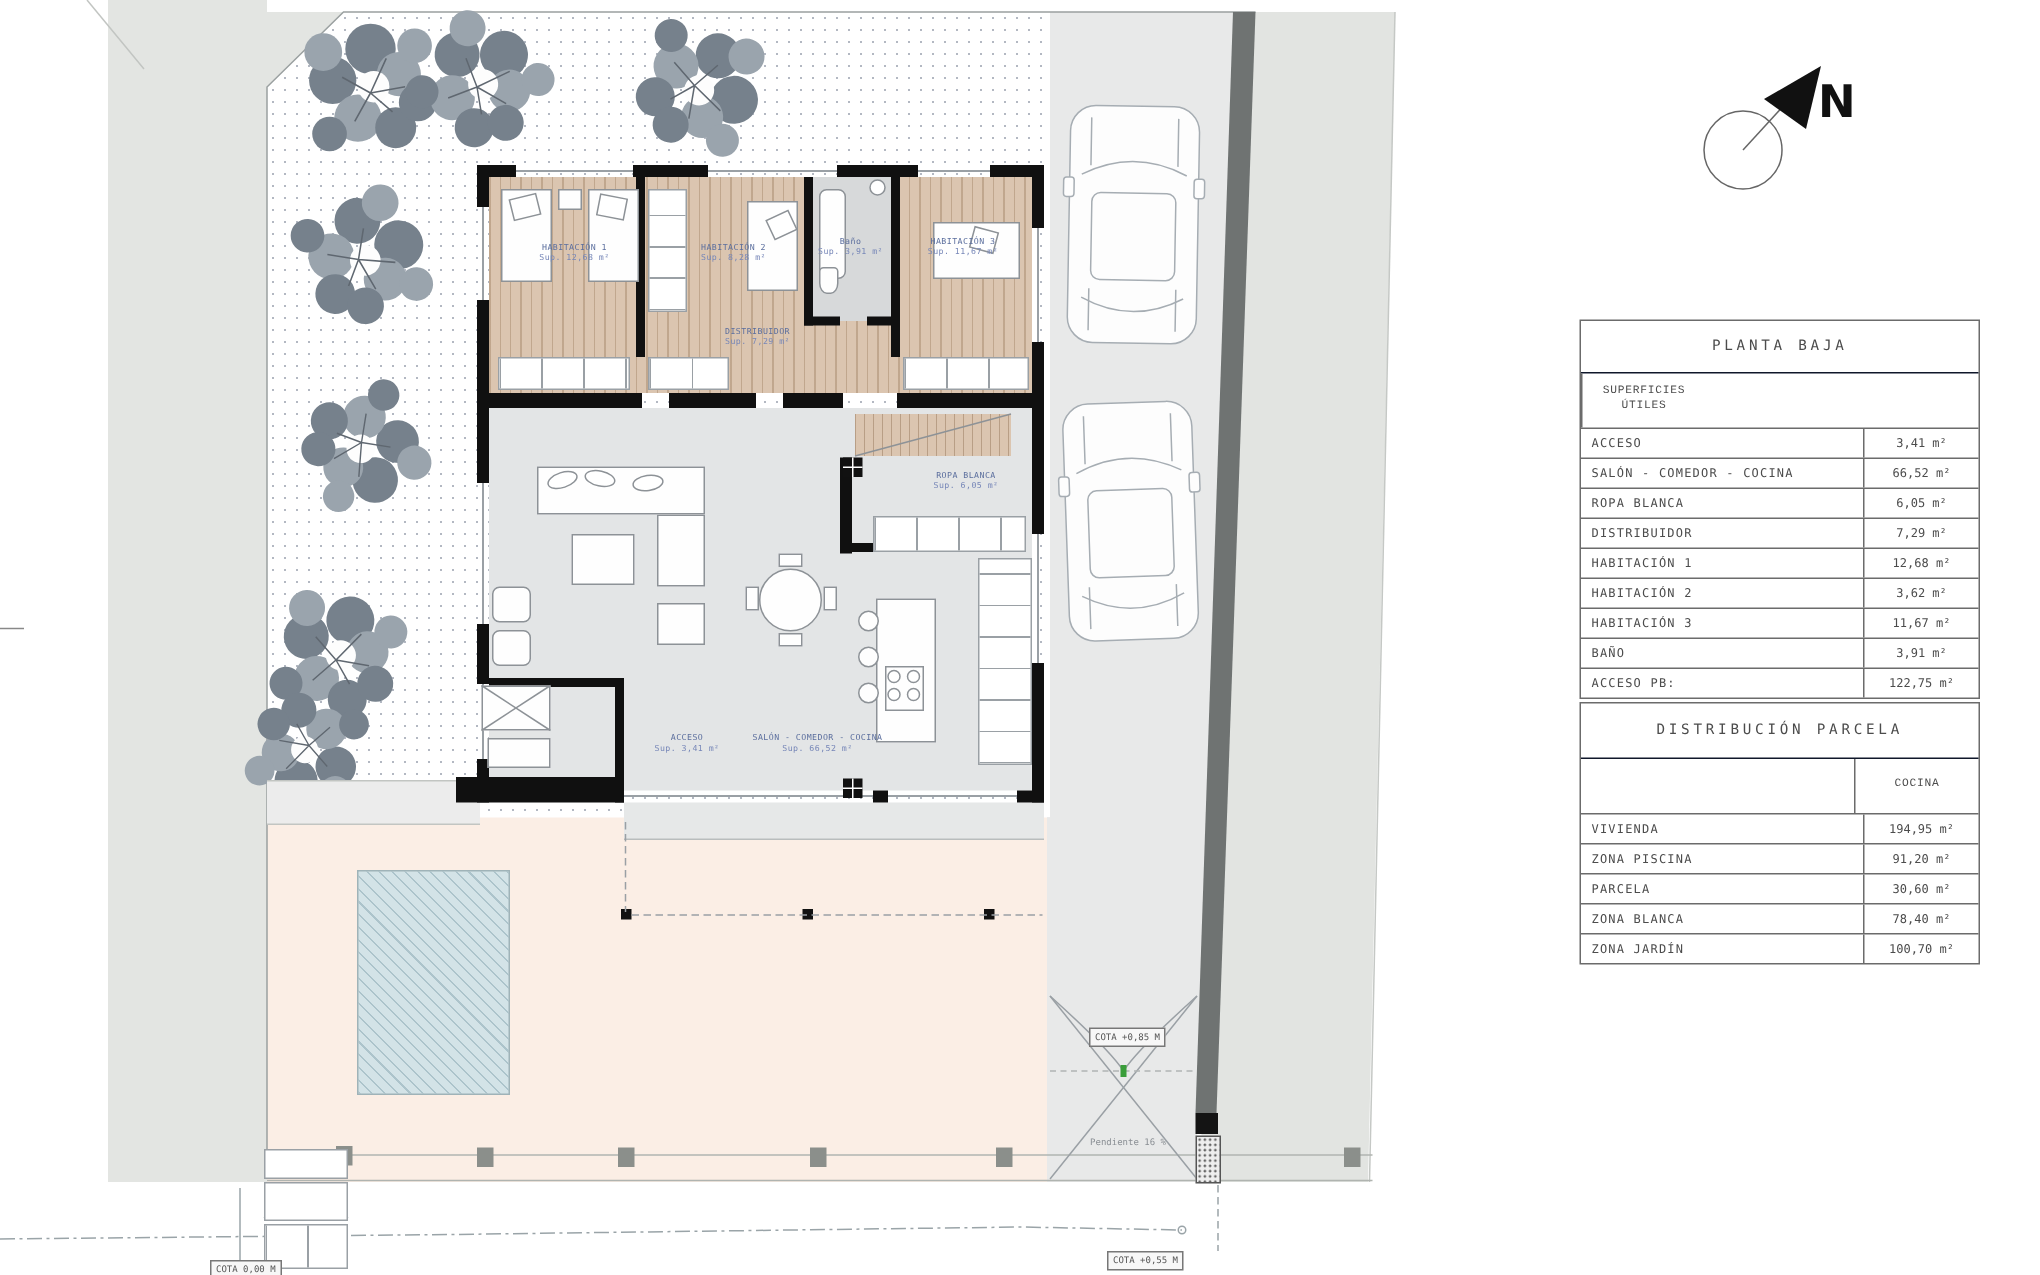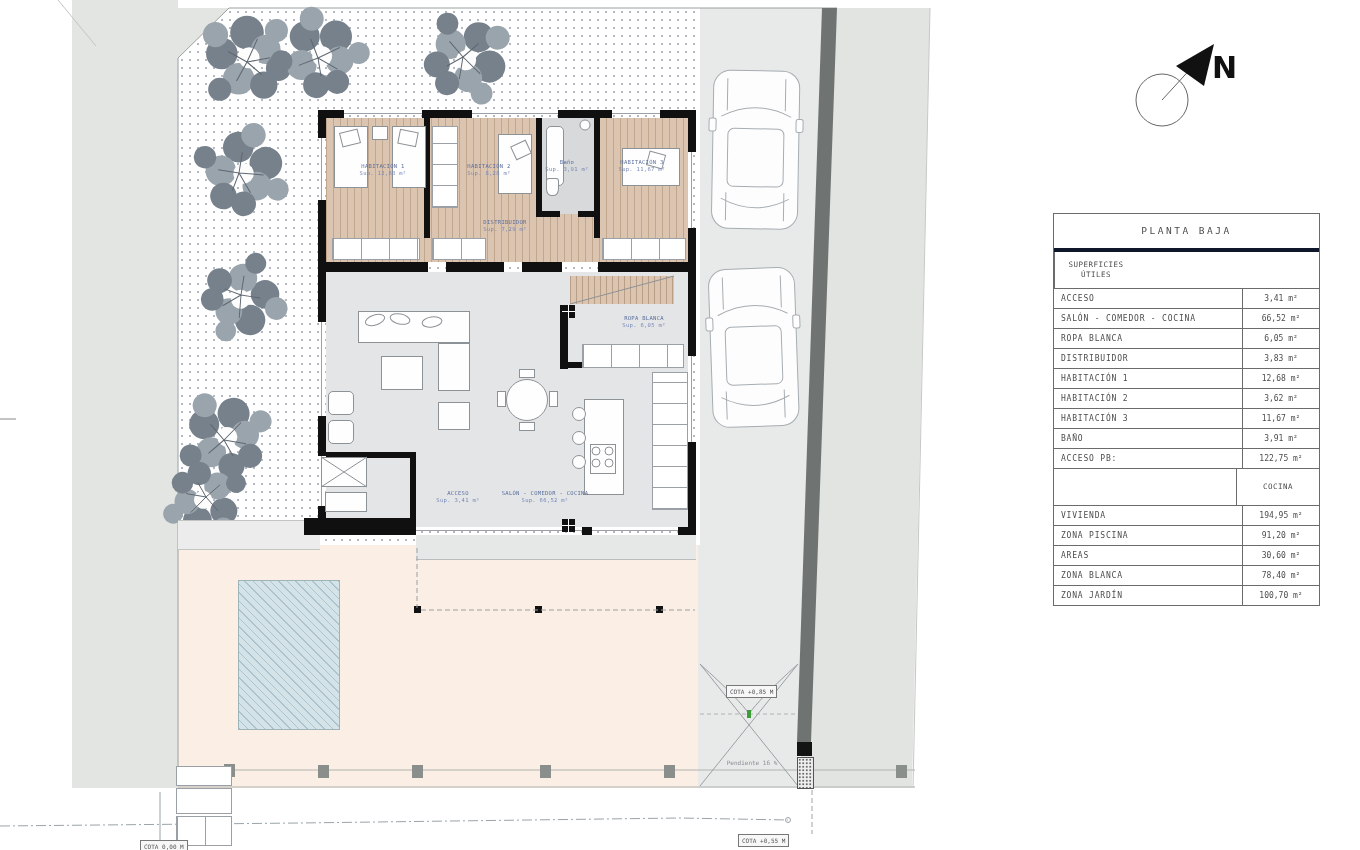--- a/index.html
+++ b/index.html
@@ -48,25 +48,25 @@
   .room-label{position:absolute;transform:translate(-50%,-50%);text-align:center;color:#7787b8;
       font:5.5px "DejaVu Sans Mono",monospace;letter-spacing:.3px;line-height:1.35;white-space:nowrap;z-index:7;}
   .room-label .rl-name{color:#5c6f9e;}
   .cota-box{position:absolute;border:1px solid #777;background:#f7f7f7;color:#555;
       font:6px "DejaVu Sans Mono",monospace;padding:2px 3px;white-space:nowrap;z-index:7;}
   #pendiente{position:absolute;transform:translate(-50%,-50%);color:#8a8f94;
       font:6px "DejaVu Sans Mono",monospace;white-space:nowrap;z-index:7;}
   
   .dtable{position:absolute;width:265px;background:#fff;border:1px solid #6b6b6b;z-index:8;
       color:#4c4c4c;font-family:"DejaVu Sans Mono","Liberation Mono",monospace;}
-  .dtable .ttl{height:34px;line-height:34px;text-align:center;font-size:9.5px;letter-spacing:2.5px;border-bottom:4px solid #0f172a;}
+  .dtable .ttl{height:34px;line-height:34px;text-align:center;font-size:9.5px;letter-spacing:2.5px;border-bottom:1px solid #0f172a;}
   .dtable .thead{display:flex;height:36px;}
   .dtable .thead .hc1{flex:1;display:flex;align-items:center;justify-content:center;font-size:8px;letter-spacing:1.5px;}
   .dtable .thead .hc2{width:76px;border-left:1px solid #6b6b6b;display:flex;align-items:center;justify-content:center;
-      text-align:center;font-size:7.5px;letter-spacing:.5px;line-height:1.3;padding:0 3px;}
+      text-align:center;font-size:7.5px;letter-spacing:.5px;line-height:1.3;padding:0 3px;font-family:Liberation Mono, monospace;}
   .trow{display:flex;height:19px;border-top:1px solid #6b6b6b;}
   .trow .c1{flex:1;display:flex;align-items:center;padding-left:7px;font-size:8px;letter-spacing:.8px;}
   .trow .c2{width:76px;border-left:1px solid #6b6b6b;display:flex;align-items:center;justify-content:center;font-size:8px;}
   svg{position:absolute;left:0;top:0;overflow:visible;}
   #svg-under{z-index:2;} #svg-over{z-index:6;}
   .z1{z-index:1}.z3{z-index:3}.z4{z-index:4}.z5{z-index:5}
 </style>
 </head>
 <body>
 
@@ -347,21 +347,21 @@
         <div class="trow">
           <div class="c1">SALÓN - COMEDOR - COCINA</div>
           <div class="c2">66,52 m²</div>
         </div>
         <div class="trow">
           <div class="c1">ROPA BLANCA</div>
           <div class="c2">6,05 m²</div>
         </div>
         <div class="trow">
           <div class="c1">DISTRIBUIDOR</div>
-          <div class="c2">3,83 m²</div>
+          <div class="c2">7,29 m²</div>
         </div>
         <div class="trow">
           <div class="c1">HABITACIÓN 1</div>
           <div class="c2">12,68 m²</div>
         </div>
         <div class="trow">
           <div class="c1">HABITACIÓN 2</div>
           <div class="c2">3,62 m²</div>
         </div>
         <div class="trow">
@@ -373,35 +373,36 @@
           <div class="c2">3,91 m²</div>
         </div>
         <div class="trow">
           <div class="c1">ACCESO PB:</div>
           <div class="c2">122,75 m²</div>
         </div>
       </div>
   </div>
 
   <div class="dtable" style="left:1053px;top:468px">
+    <div class="ttl" style="height:36px;line-height:36px">DISTRIBUCIÓN PARCELA</div>
     <div class="thead">
       <div class="hc1"></div>
       <div class="hc2">COCINA</div>
     </div>
     <div>
         <div class="trow">
           <div class="c1">VIVIENDA</div>
           <div class="c2">194,95 m²</div>
         </div>
         <div class="trow">
           <div class="c1">ZONA PISCINA</div>
           <div class="c2">91,20 m²</div>
         </div>
         <div class="trow">
-          <div class="c1">AREAS</div>
+          <div class="c1">PARCELA</div>
           <div class="c2">30,60 m²</div>
         </div>
         <div class="trow">
           <div class="c1">ZONA BLANCA</div>
           <div class="c2">78,40 m²</div>
         </div>
         <div class="trow">
           <div class="c1">ZONA JARDÍN</div>
           <div class="c2">100,70 m²</div>
         </div>

